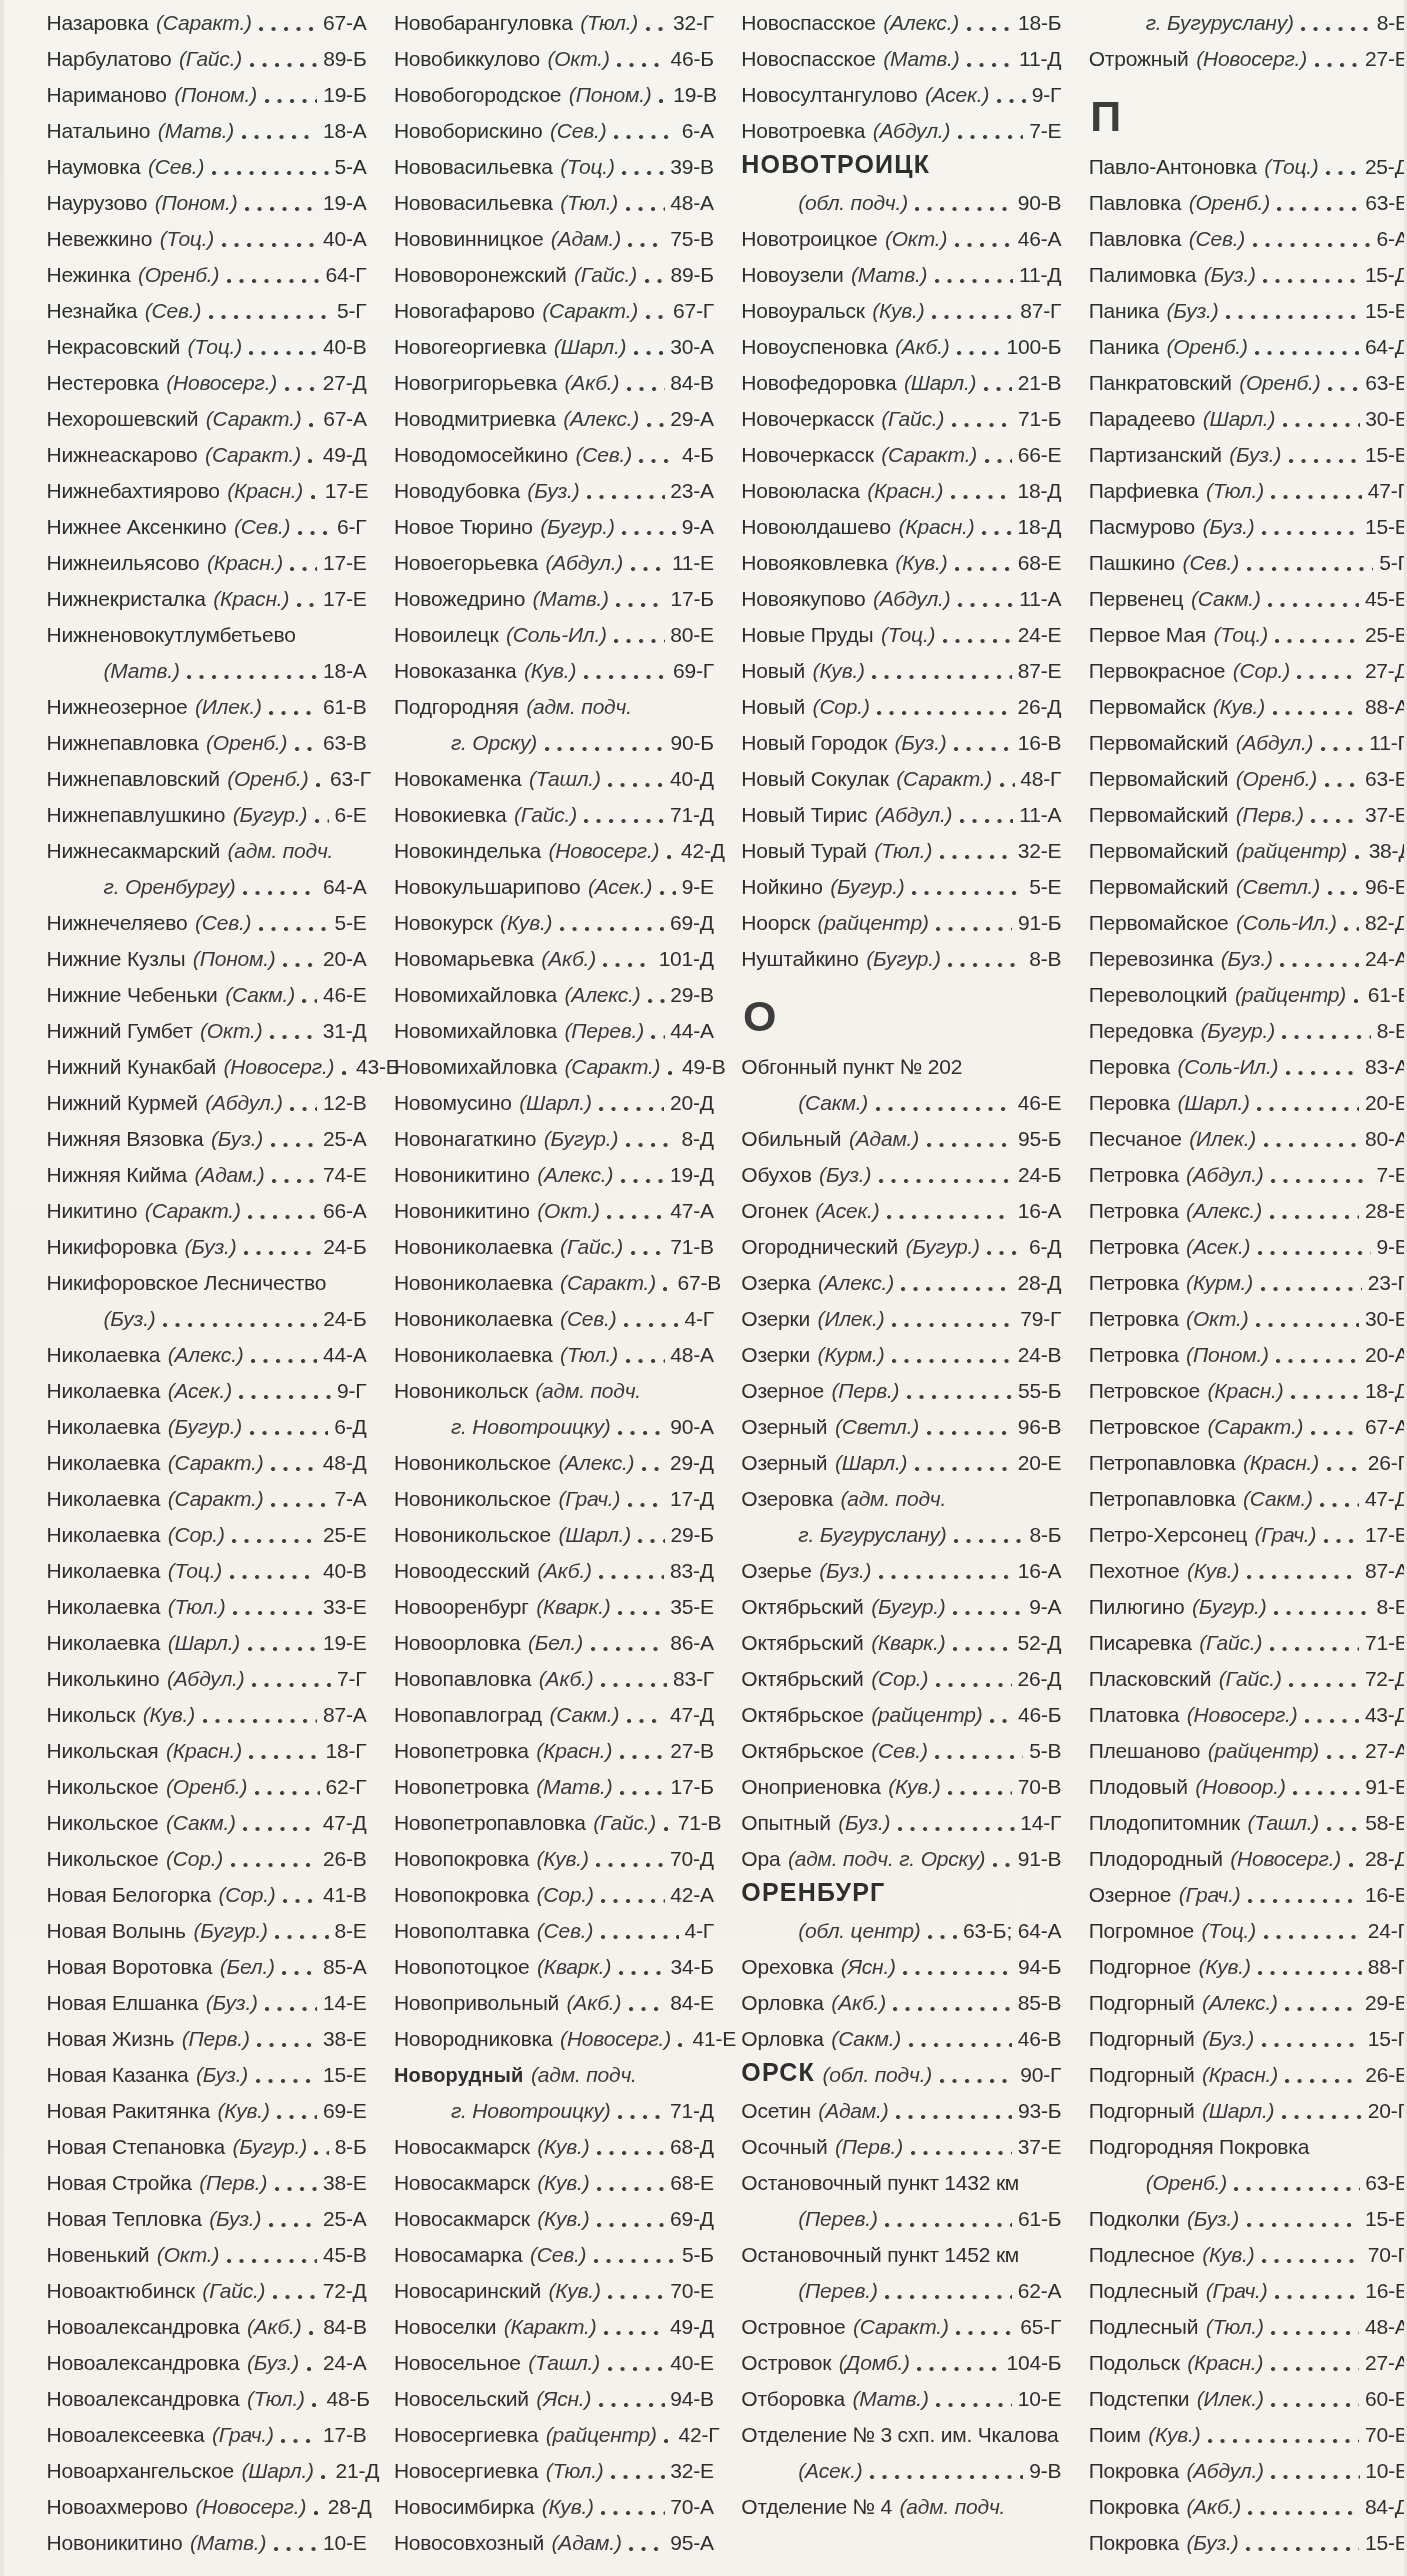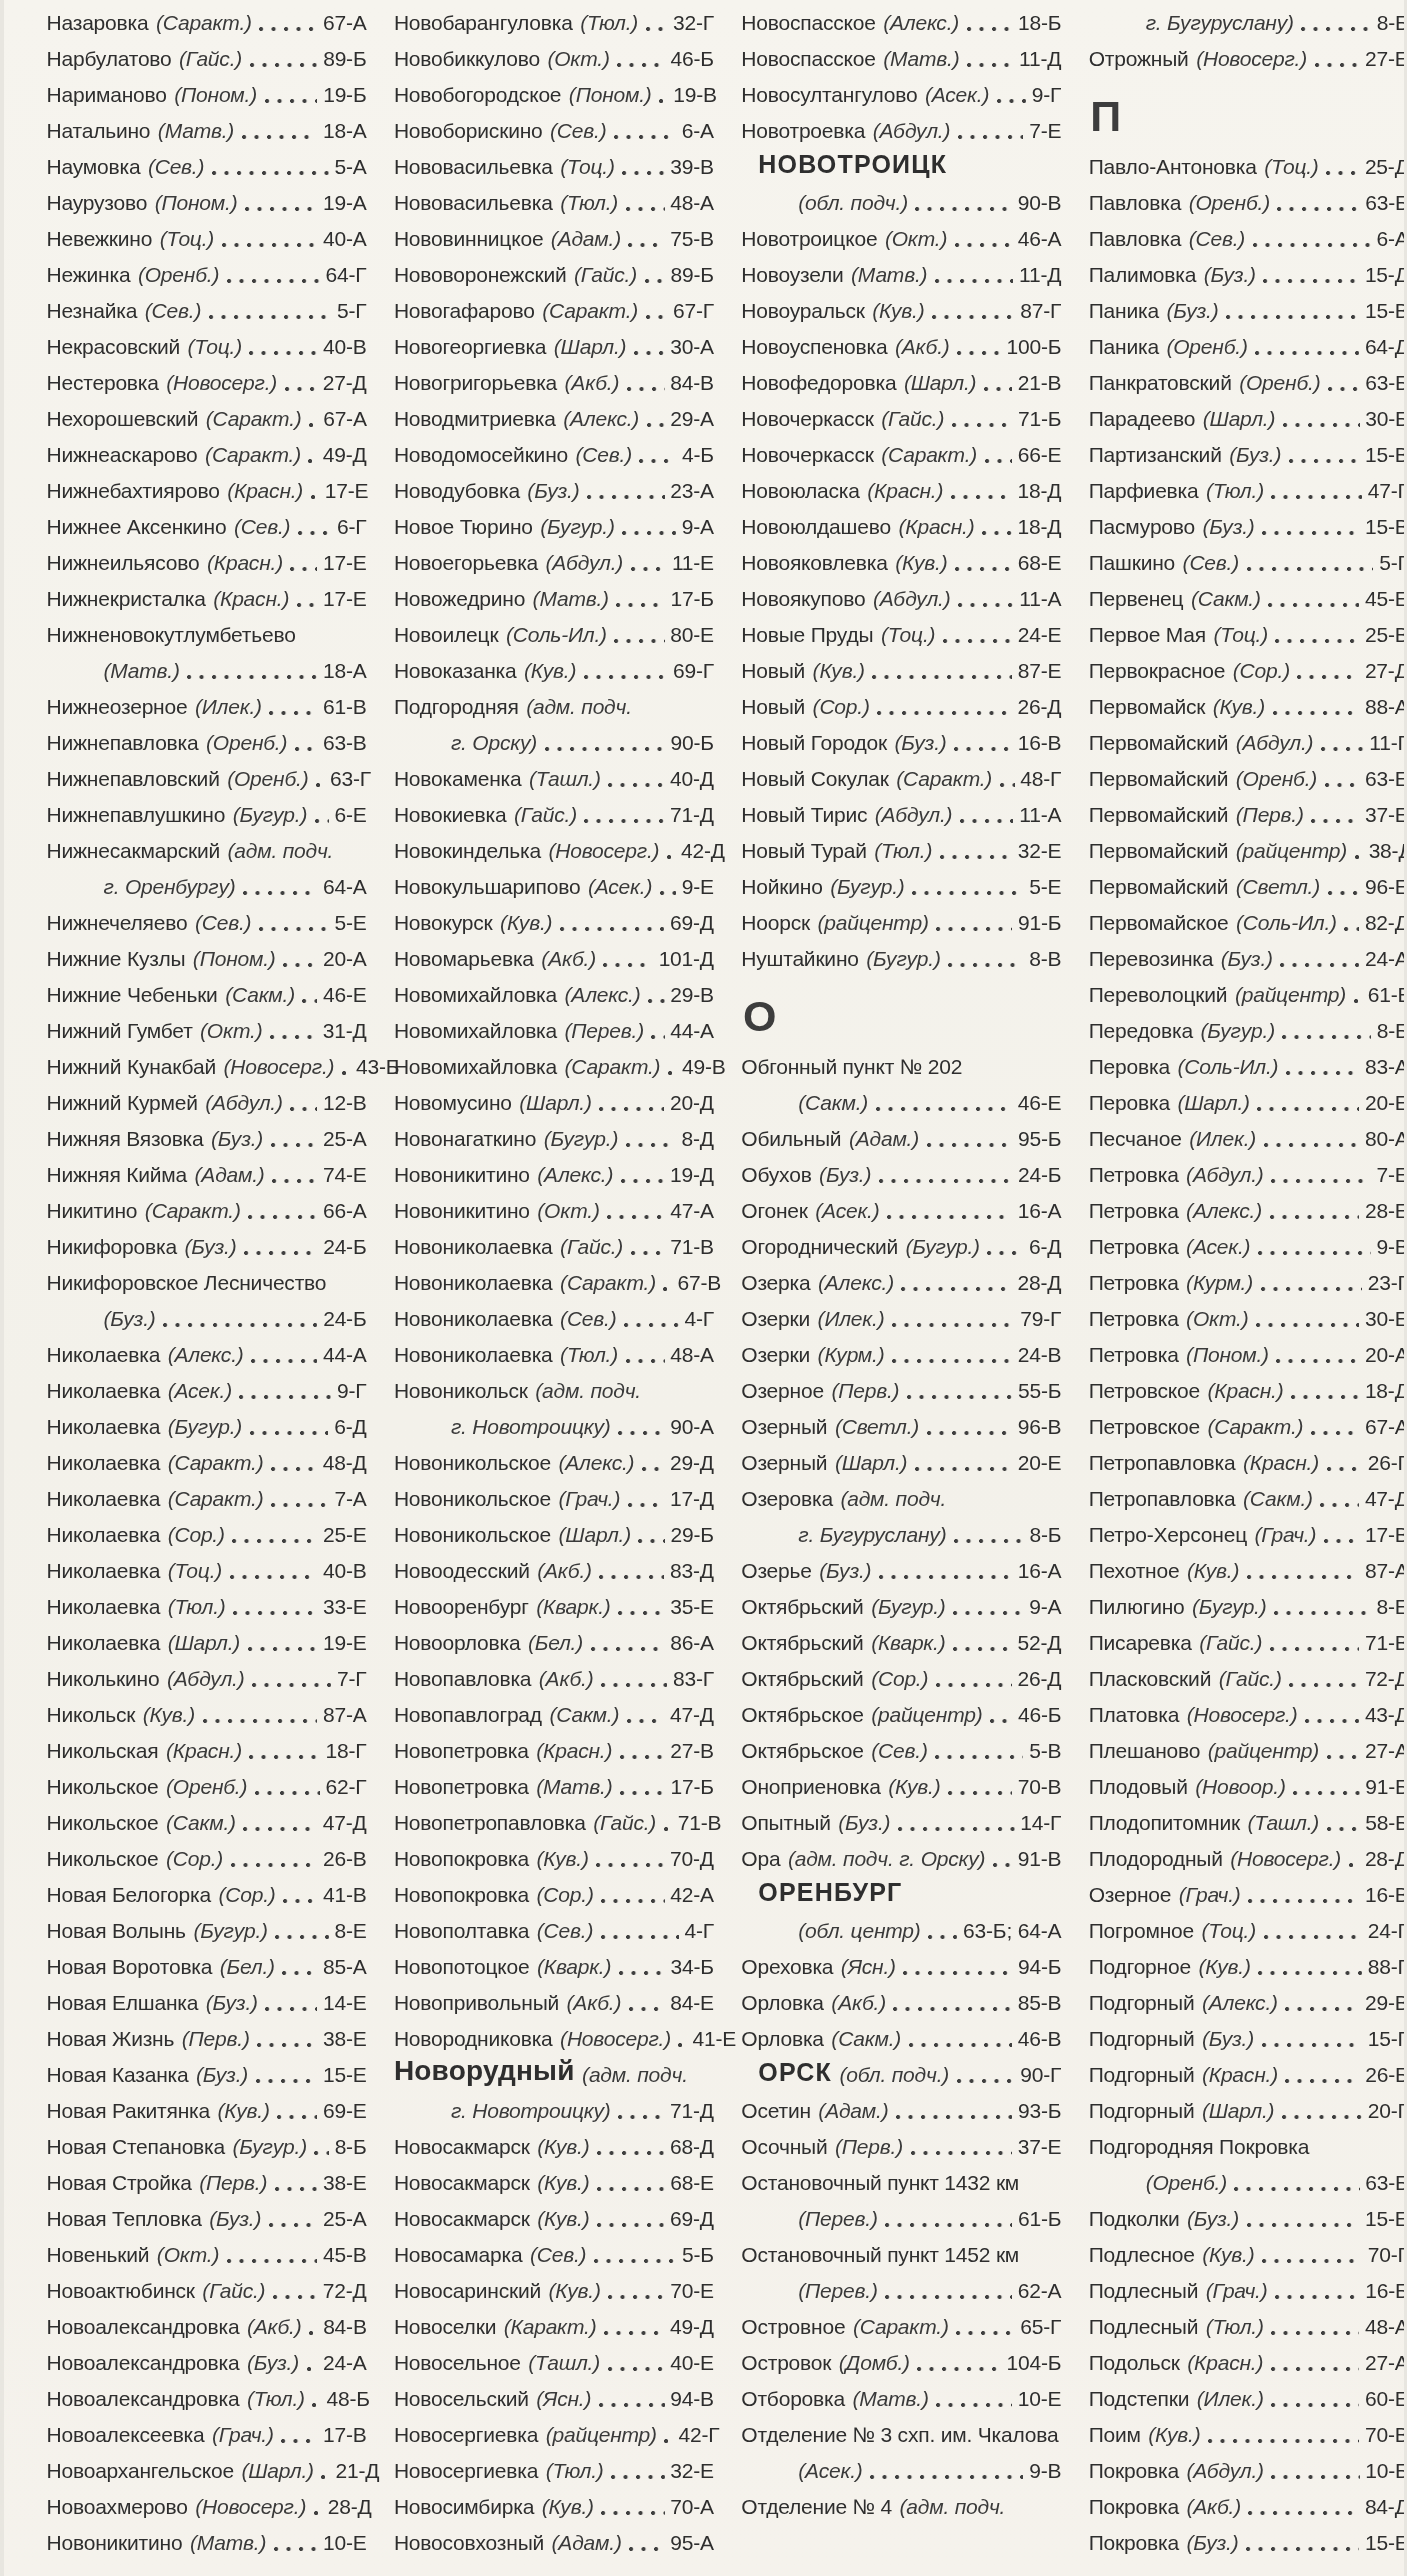--- a/index.html
+++ b/index.html
@@ -48,27 +48,26 @@
     height: 4.2px;
     margin: 0 5.8px 4.2px 7.5px;
     background-image: radial-gradient(circle at 2.1px 2.1px, #3f3f3f 1.7px, transparent 2.4px);
     background-size: 12.5px 4.2px;
     background-repeat: repeat-x;
     align-self: flex-end;
   }
   .ref { white-space: nowrap; }
   .row.bold .nm {
     font-weight: bold;
-    font-size: 28px;
+    font-size: 20px;
     letter-spacing: 0.2px;
   }
   .row.bold.city .nm {
     font-size: 25px;
     letter-spacing: 1.2px;
-    margin-left: 17px;
   }
   .letter-row {
     height: 72px;
     display: flex;
     align-items: flex-end;
     padding: 0 0 8.3px 1.7px;
     box-sizing: border-box;
     font-size: 43px;
     font-weight: bold;
     color: #3d3d3d;

